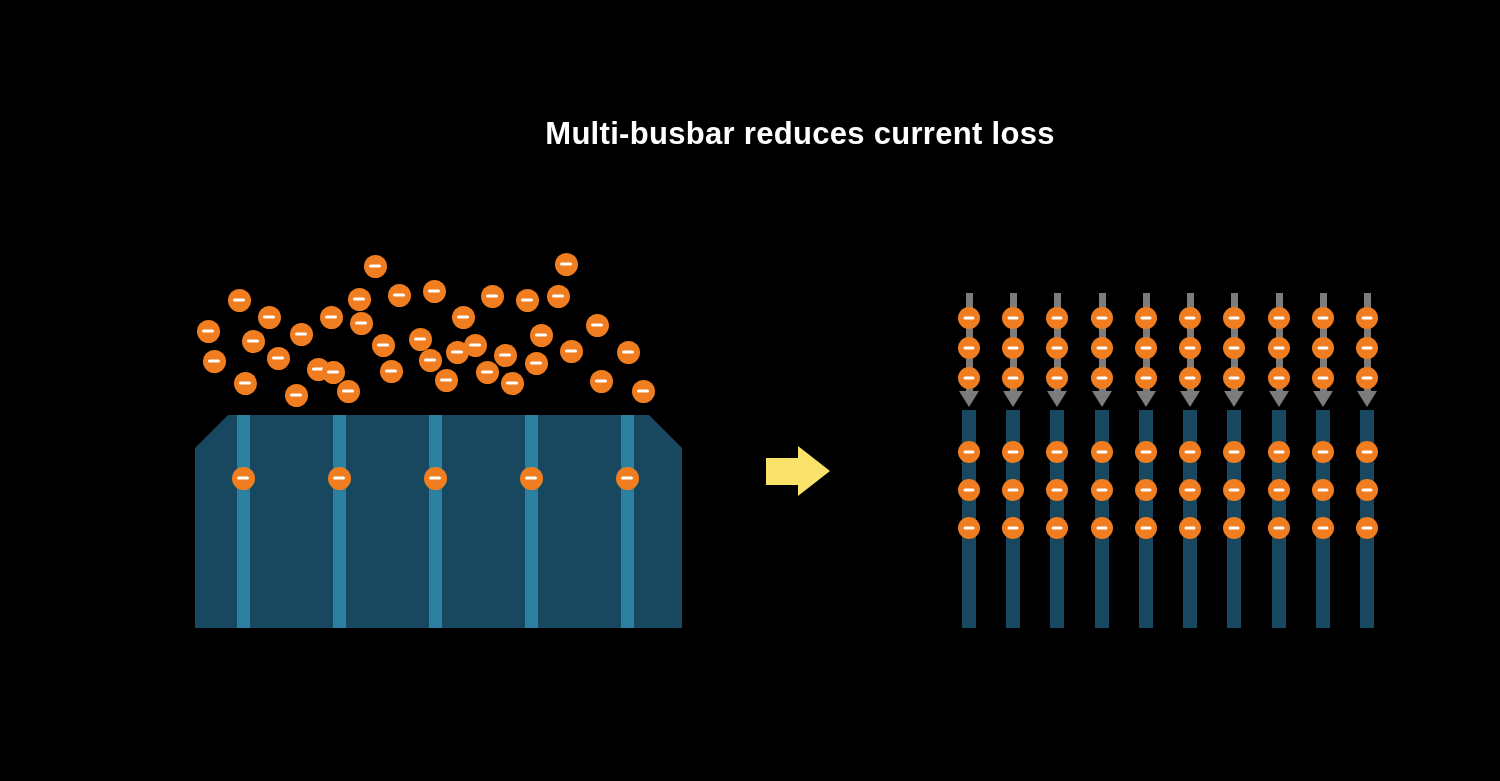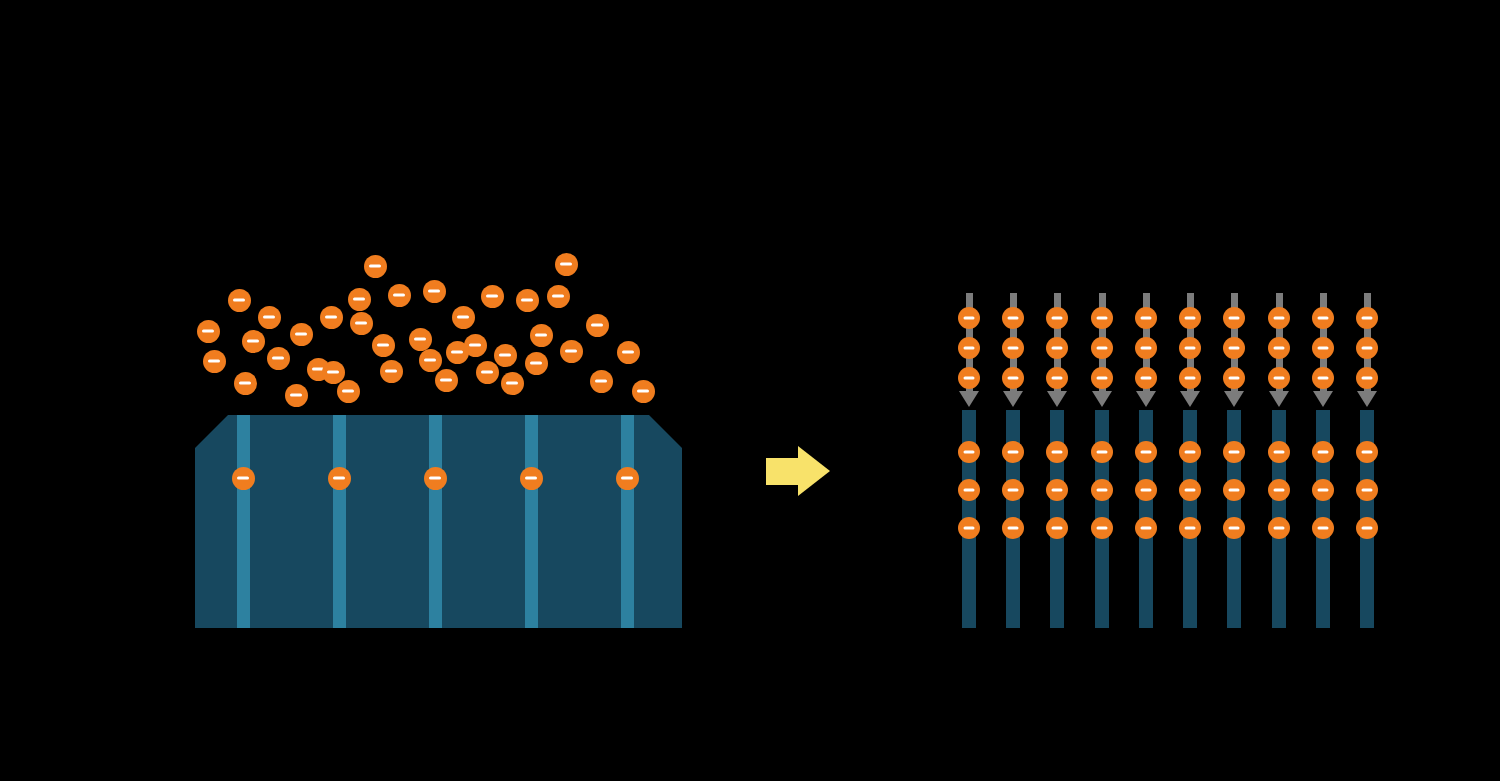--- a/index.html
+++ b/index.html
@@ -32,20 +32,21 @@
   .ta-head{
     position:absolute;width:0;height:0;
     border-top:25px solid transparent;border-bottom:25px solid transparent;
     border-left:30px solid var(--transform-arrow,#f8e26a);
   }
 </style>
 </head>
 <body>
 
 <div class="stage">
+  <h1 class="title">Multi-busbar reduces current loss</h1>
 
   <div id="left">
       <div class="cell-body" style="left: 195px; top: 415px; width: 487px; height: 213px; clip-path: polygon(0px 33px, 33px 0px, 454px 0px, 100% 33px, 100% 100%, 0px 100%);">
         <div class="stripe" style="left: 41.5px; width: 13px;"></div>
         <div class="stripe" style="left: 137.5px; width: 13px;"></div>
         <div class="stripe" style="left: 233.5px; width: 13px;"></div>
         <div class="stripe" style="left: 329.5px; width: 13px;"></div>
         <div class="stripe" style="left: 425.5px; width: 13px;"></div>
       </div>
       <div class="electron" style="left: 363.5px; top: 254.5px; width: 23px; height: 23px;">

